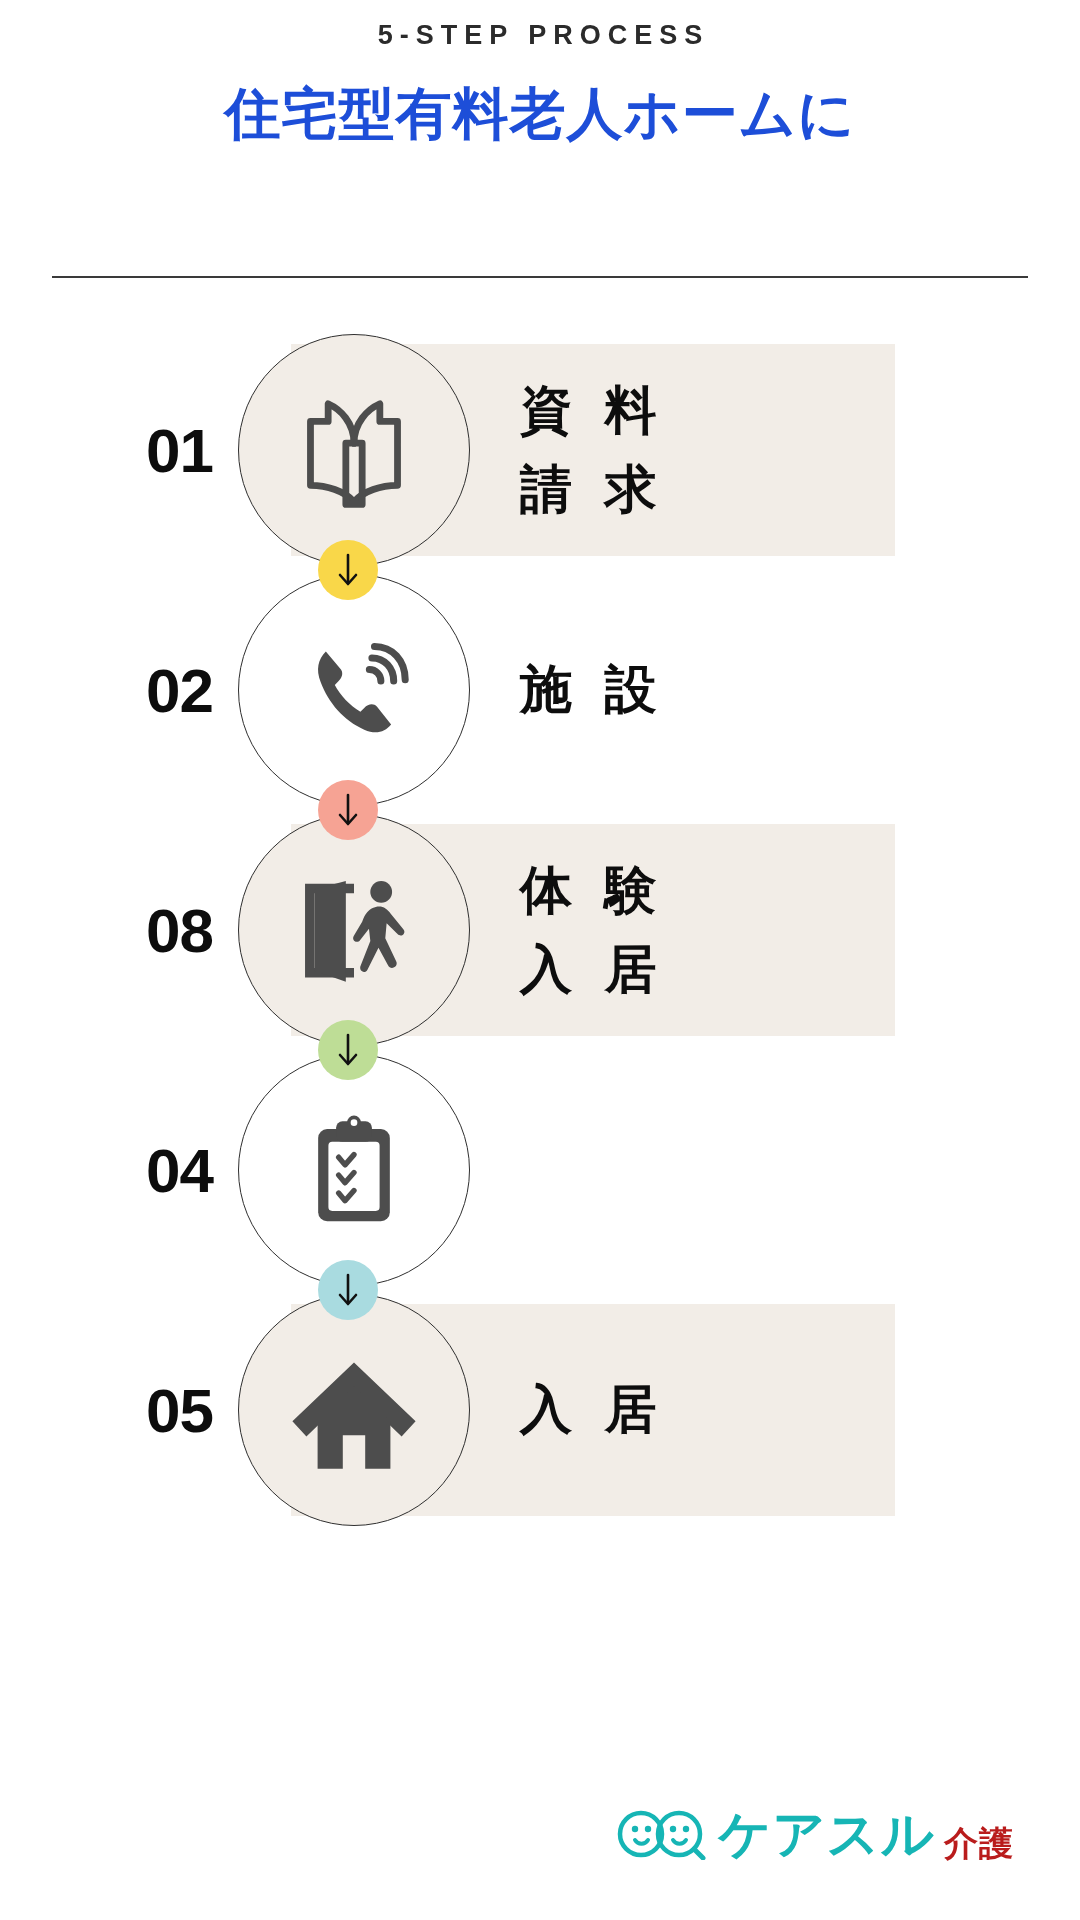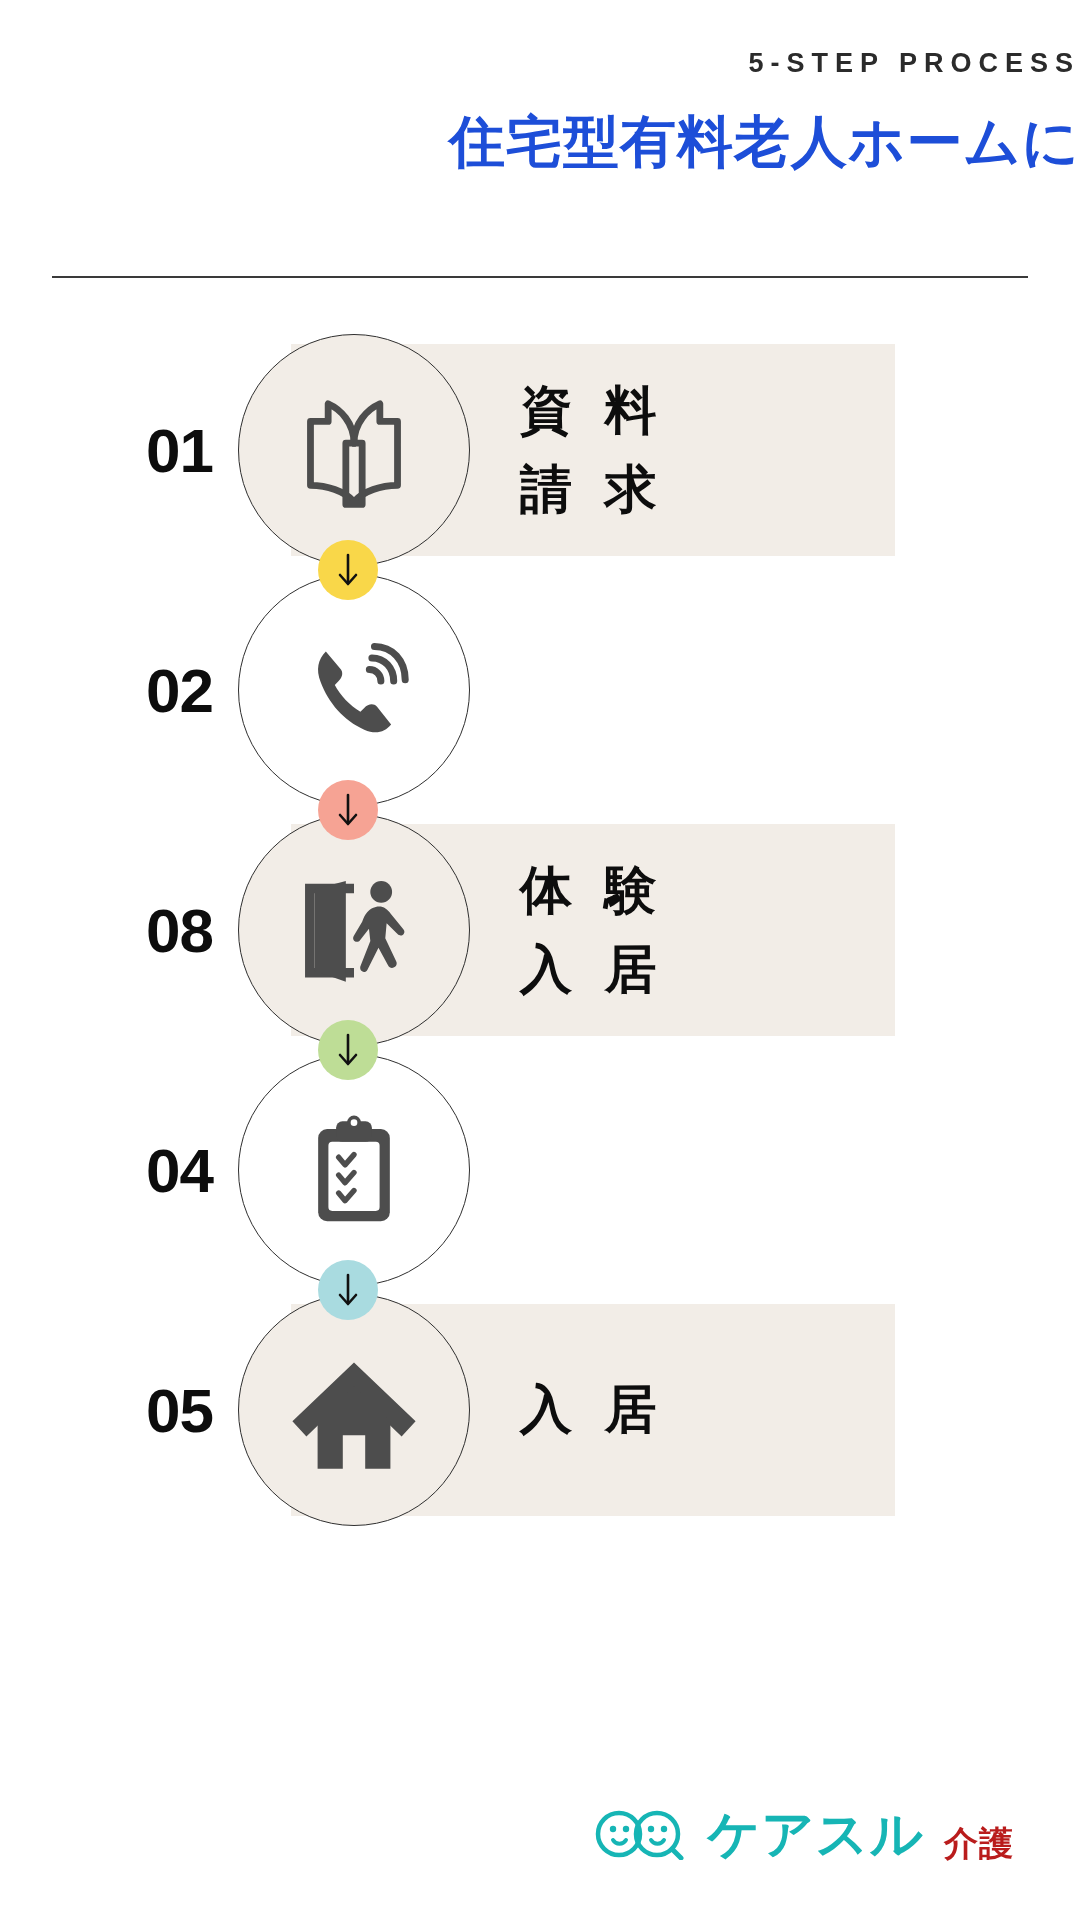--- a/index.html
+++ b/index.html
@@ -16,22 +16,22 @@
     position:relative;
     width:1080px;
     height:1920px;
     background:#ffffff;
   }
 
   
   .header {
     position:absolute;
     top:0; left:0; right:0;
-    padding-top:48px;
-    text-align:right;
+    padding-top:20px;
+    text-align:center;
   }
   .eyebrow {
     font-size:27px;
     font-weight:bold;
     letter-spacing:7px;
     color:#2b2b2b;
     text-indent:7px;
   }
   .title {
     margin-top:26px;
@@ -132,21 +132,21 @@
   }
   .arrow-badge svg { display:block; }
 
   
   .footer {
     position:absolute;
     bottom:56px;
     right:66px;
     display:flex;
     align-items:center;
-    gap:20px;
+    gap:9px;
     margin-top:28px;
   }
   .logo-faces { display:block; }
   .logo-main {
     font-size:52px;
     font-weight:bold;
     color:#16b5b5;
     letter-spacing:1px;
     line-height:1;
   }
@@ -208,20 +208,21 @@
         <span>
           <svg width="128" height="128" viewBox="0 0 100 100">
             <path d="M28 20 C22 26 20 34 24 44 C30 60 42 74 58 81 C67 85 74 83 79 77 L68 63 C65 60 61 61 58 64 L55 67 C47 62 39 54 35 46 L38 43 C41 40 42 36 39 33 Z" fill="#4d4d4d"></path>
             <path d="M62 34 C67 34 71 38 71 43" stroke="#4d4d4d" stroke-width="5.5" fill="none" stroke-linecap="round"></path>
             <path d="M64 25 C74 25 81 33 81 43" stroke="#4d4d4d" stroke-width="5.5" fill="none" stroke-linecap="round"></path>
             <path d="M66 16 C80 16 90 27 90 42" stroke="#4d4d4d" stroke-width="5.5" fill="none" stroke-linecap="round"></path>
           </svg>
         </span>
       </div>
       <div class="step-label">
+        <div>施 設</div>
       </div>
       <div class="arrow-badge" style="background:#f6a394;">
         <span>
           <svg width="26" height="36" viewBox="0 0 26 36" fill="none" stroke="#111" stroke-width="2.6" stroke-linecap="round" stroke-linejoin="round">
             <path d="M13 3 L13 31"></path>
               <path d="M5 23 L13 32 L21 23"></path>
           </svg>
         </span>
       </div>
     </div>

